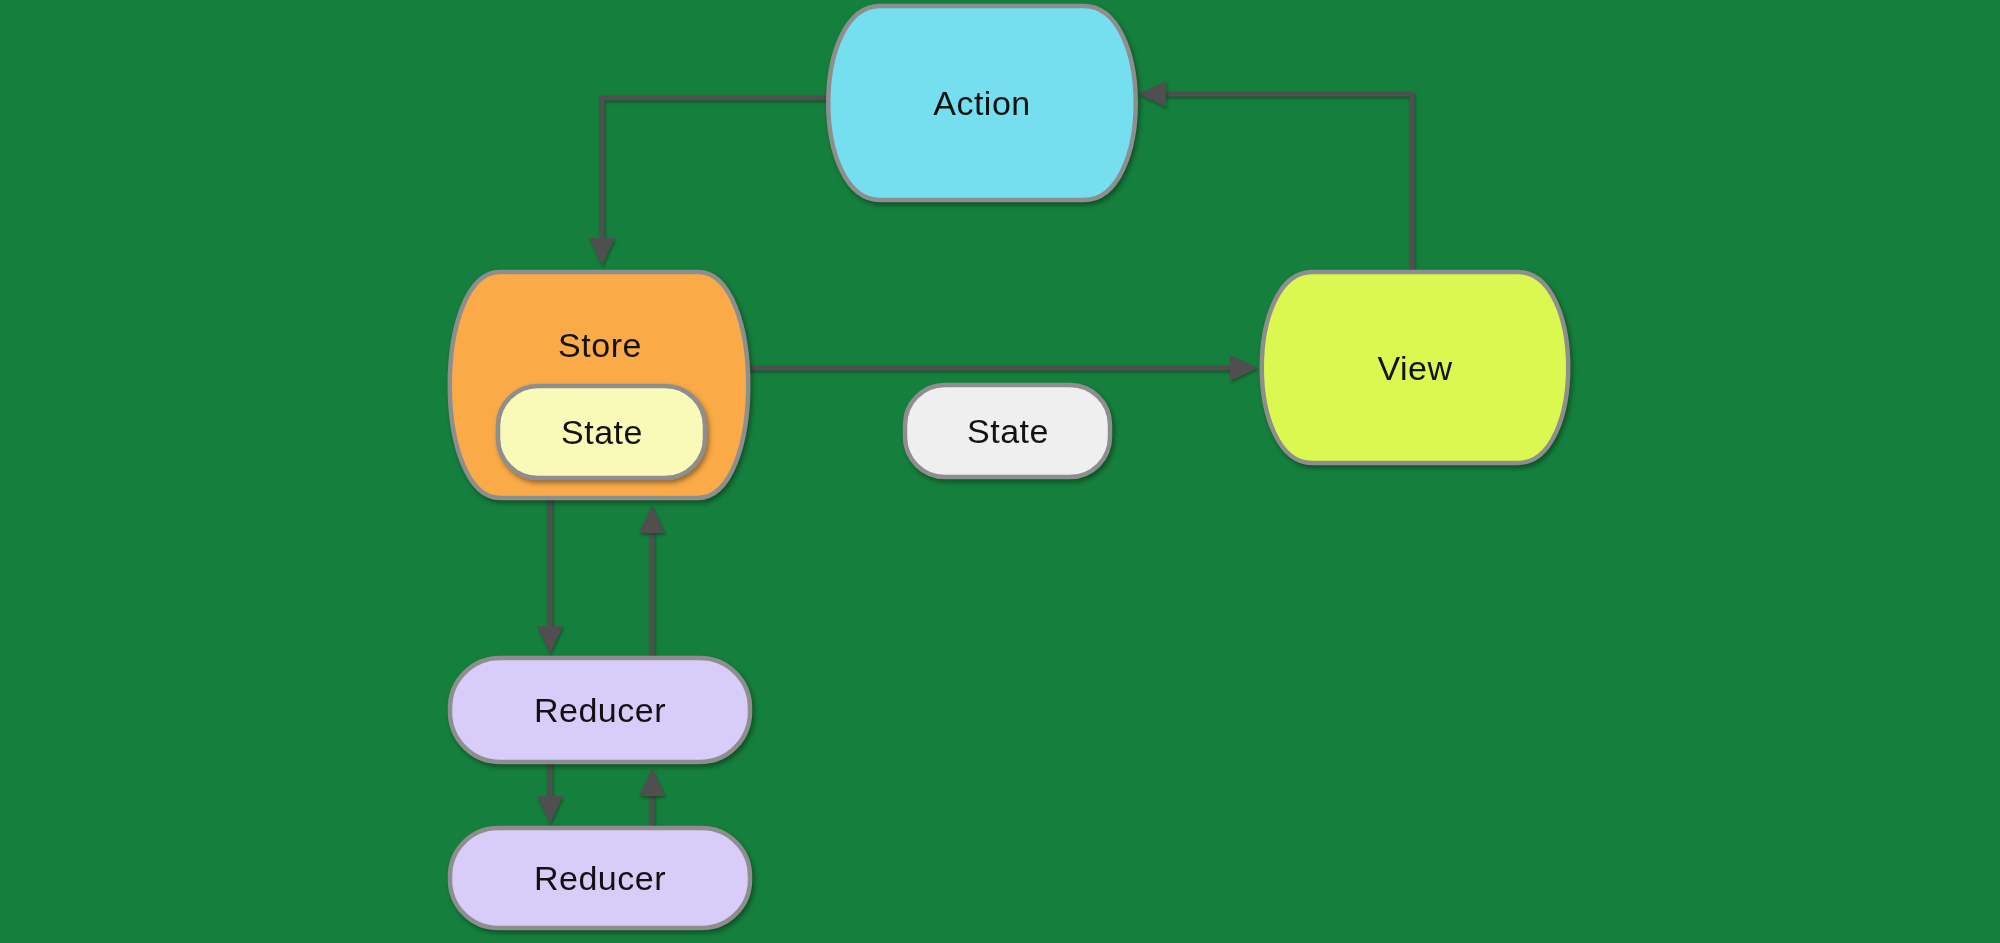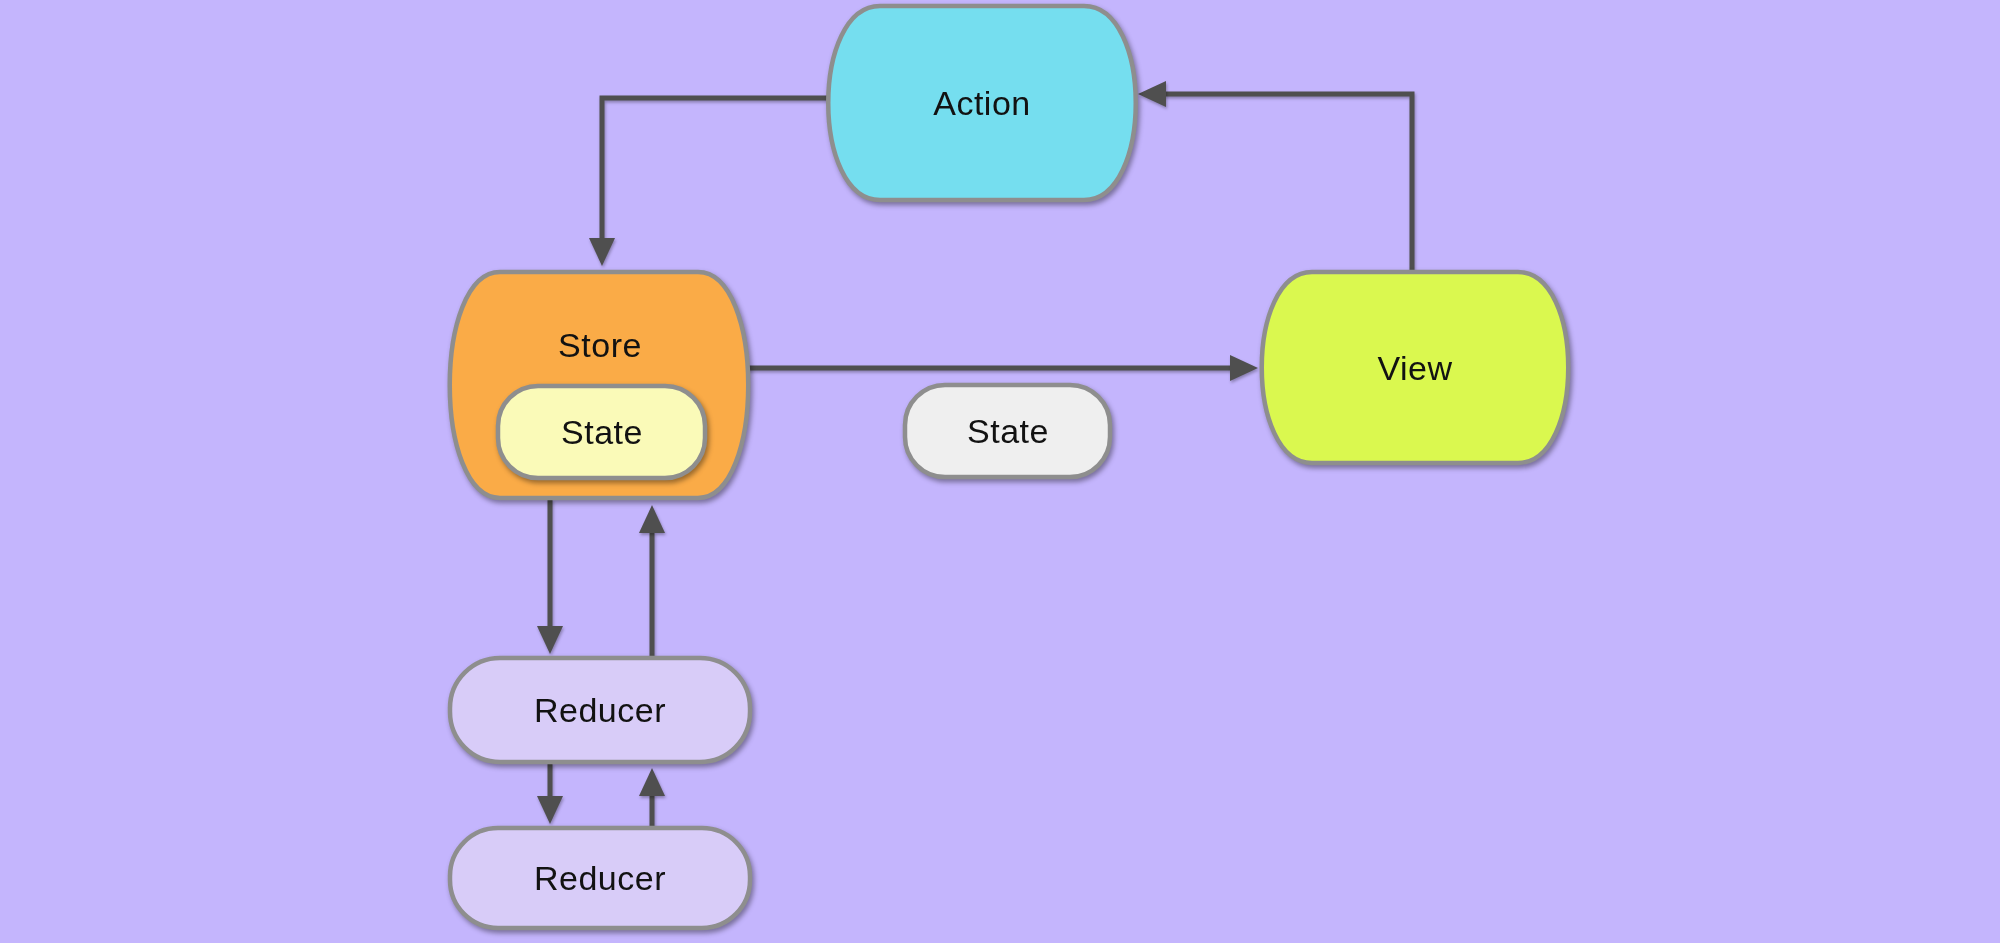--- a/index.html
+++ b/index.html
@@ -4,21 +4,21 @@
 <style>
   html, body {
     margin: 0;
     padding: 0;
     background: #ffffff;
   }
   .canvas {
     position: relative;
     width: 2000px;
     height: 943px;
-    background: #c4b5fd;
+    background: #15803d;
     overflow: hidden;
   }
   svg {
     display: block;
     width: 2000px;
     height: 943px;
   }
   .node {
     filter: drop-shadow(2px 3px 2.5px rgba(0,0,0,0.38));
   }

